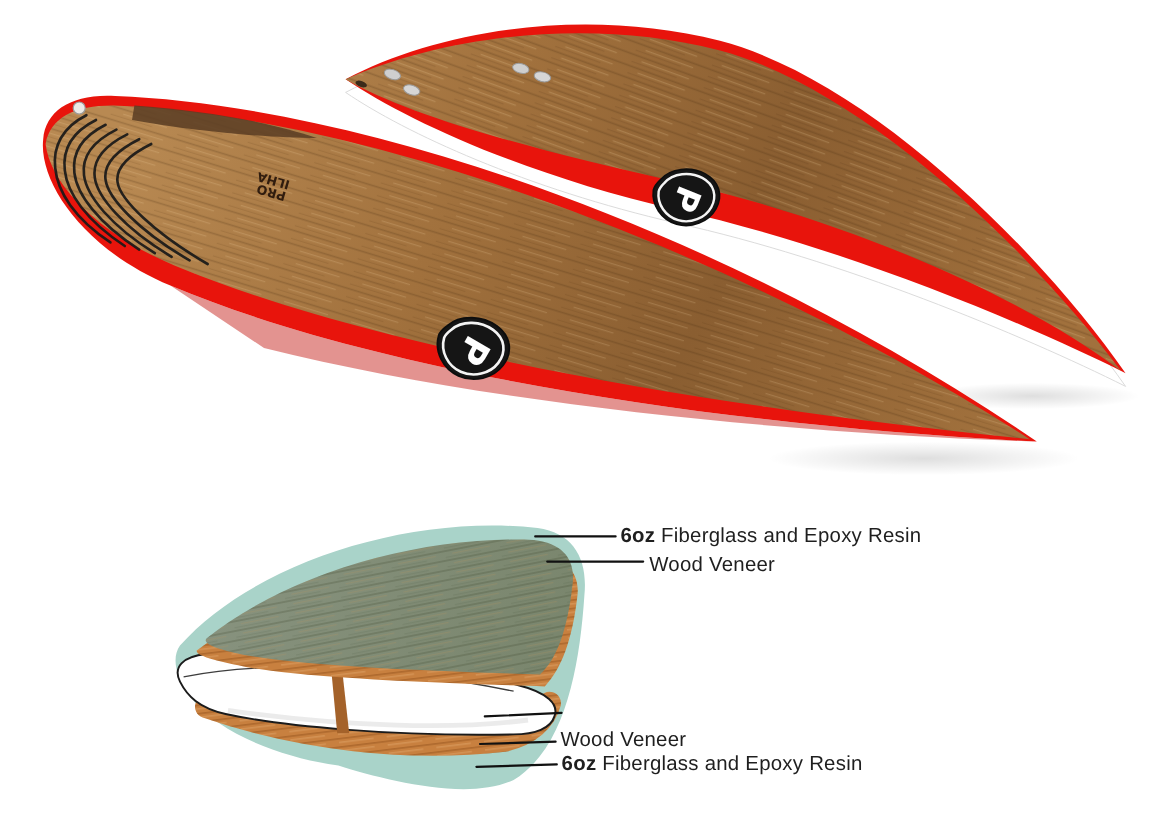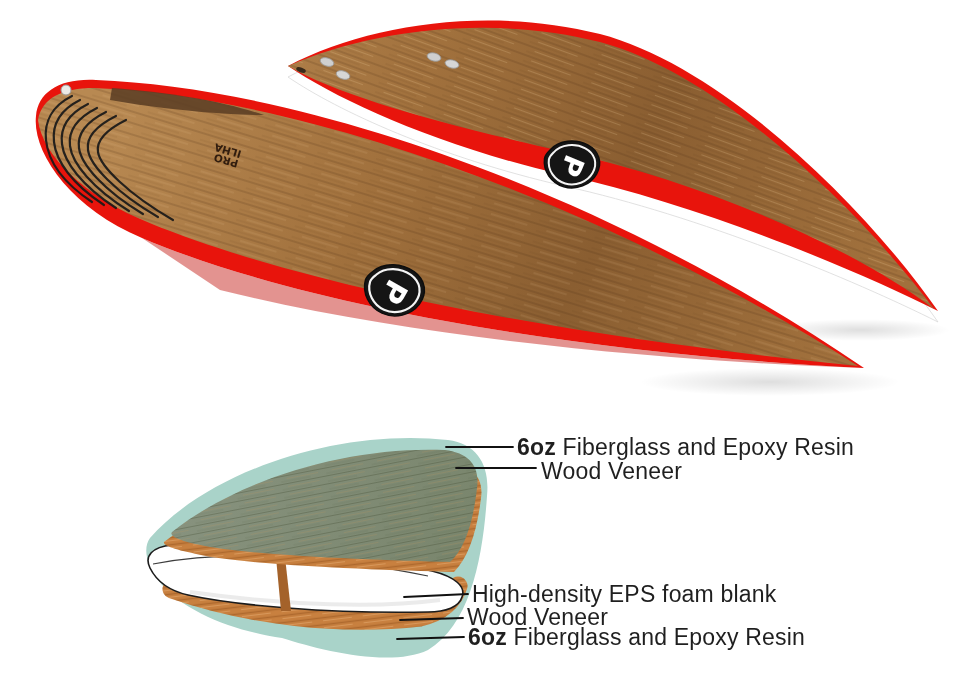--- a/index.html
+++ b/index.html
@@ -1,20 +1,20 @@
 <!DOCTYPE html>
 <html style="--wood: #a1713d; --wood-dark: #8a5e31; --wood-light: #b88952; --rail-red: #e8140c; --rail-red-dark: #c20f09; --hull-white: #ffffff; --fiberglass-teal: #a9d3c9; --deck-green: #87927e; --deck-green-dark: #79856c; --veneer-orange: #c8803f; --veneer-orange-dark: #a96227; --foam-white: #ffffff; --stringer-brown: #a4622a; --outline: #1b1b1b; --label-text: #1f1f1f;"><head>
 <meta charset="utf-8">
 <style>
   html,body{margin:0;padding:0;background:#fff;}
   body{width:960px;height:696px;position:relative;overflow:hidden;
        font-family:"Liberation Sans", sans-serif;}
   .stage{position:absolute;inset:0;}
   svg{position:absolute;left:0;top:0;}
-  .layer-label{position:absolute;font-size:23px;line-height:22px;
+  .layer-label{position:absolute;font-size:17px;line-height:22px;
        color:var(--label-text,#1f1f1f);letter-spacing:.2px;white-space:nowrap;}
   .layer-label .b{font-weight:700;}
 </style>
 </head>
 <body>
 
 <div class="stage">
 
 <svg width="960" height="696" viewBox="0 0 960 696">
   <defs>
@@ -123,23 +123,20 @@
     </g>
   </g>
 </svg>
 
 <div class="layer-label" style="left:517px;top:436px">
   <span class="b">6oz</span><span> Fiberglass and Epoxy Resin</span>
 </div>
 <div class="layer-label" style="left:541px;top:460px">
   <span class="b"></span><span>Wood Veneer</span>
 </div>
-<div class="layer-label" style="left:472px;top:583px">
-  <span class="b"></span><span>High-density EPS foam blank</span>
-</div>
 <div class="layer-label" style="left:467px;top:606px">
   <span class="b"></span><span>Wood Veneer</span>
 </div>
 <div class="layer-label" style="left:468px;top:626px">
   <span class="b">6oz</span><span> Fiberglass and Epoxy Resin</span>
 </div>
 
 </div>
 
 </body></html>

